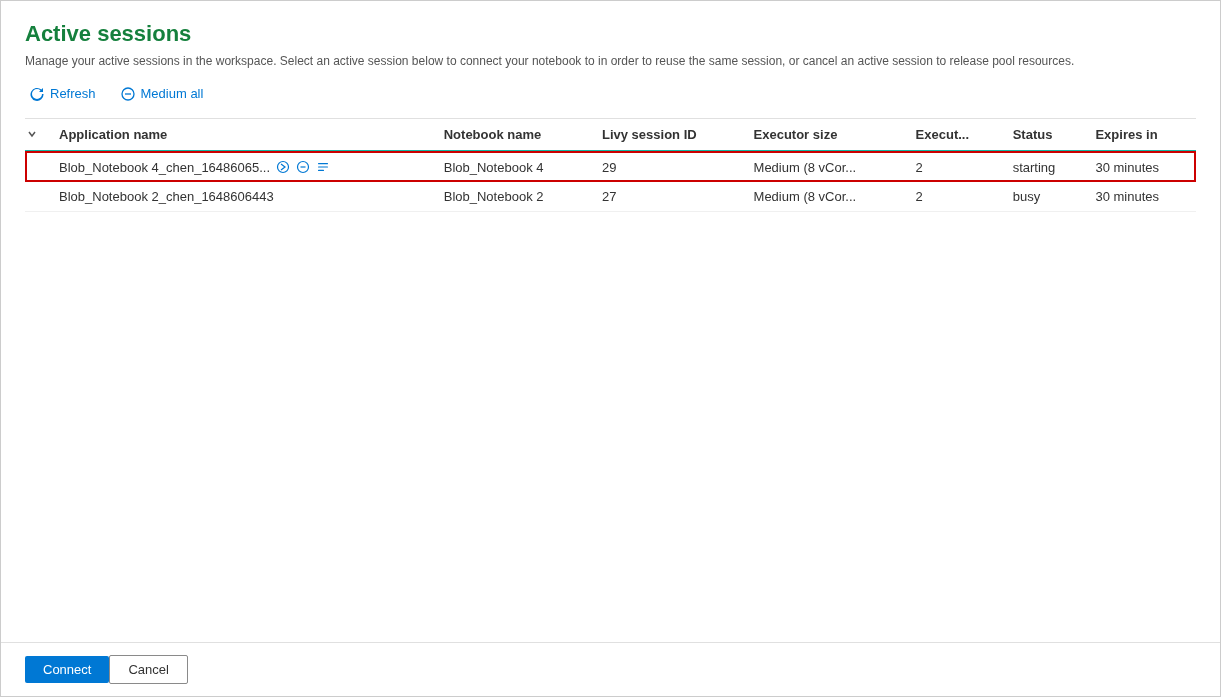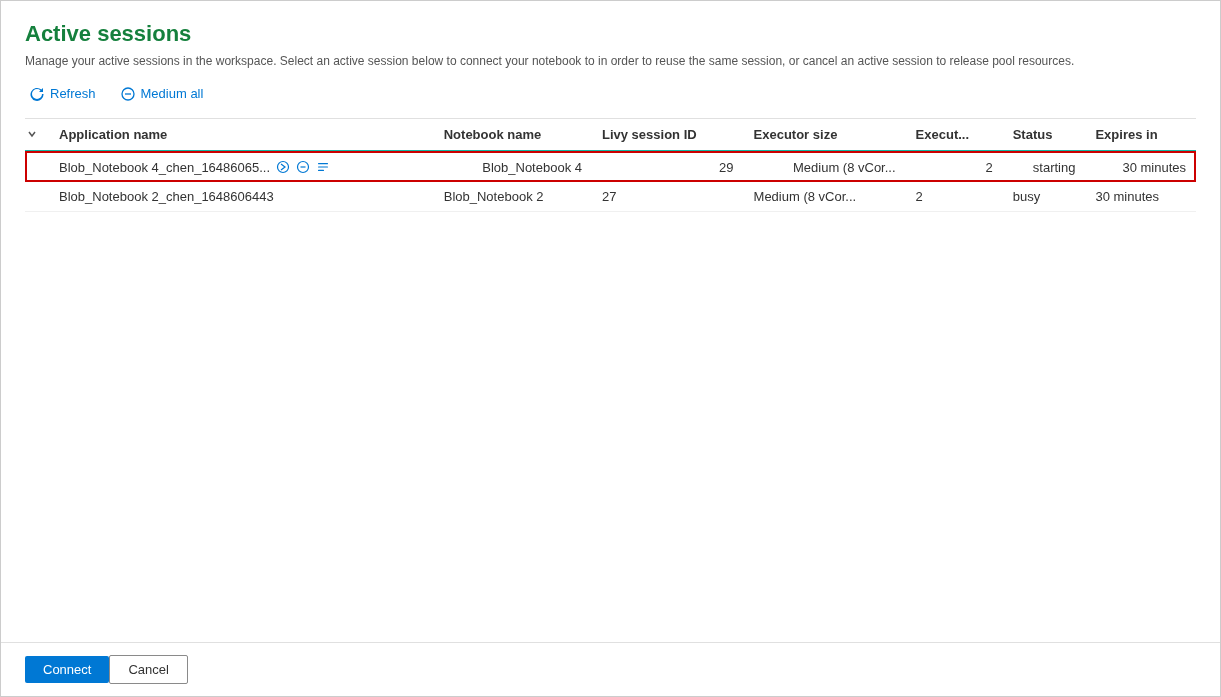--- a/index.html
+++ b/index.html
@@ -116,21 +116,20 @@
     }
 
     .data-row.selected {
       outline: 2px solid #c00;
       outline-offset: -2px;
       background: #fff;
     }
 
     .data-row.selected td {
       border-bottom: none;
-      text-align: right;
     }
 
     .row-actions {
       display: inline-flex;
       gap: 6px;
       align-items: center;
     }
 
     .row-action-icon {
       cursor: pointer;

